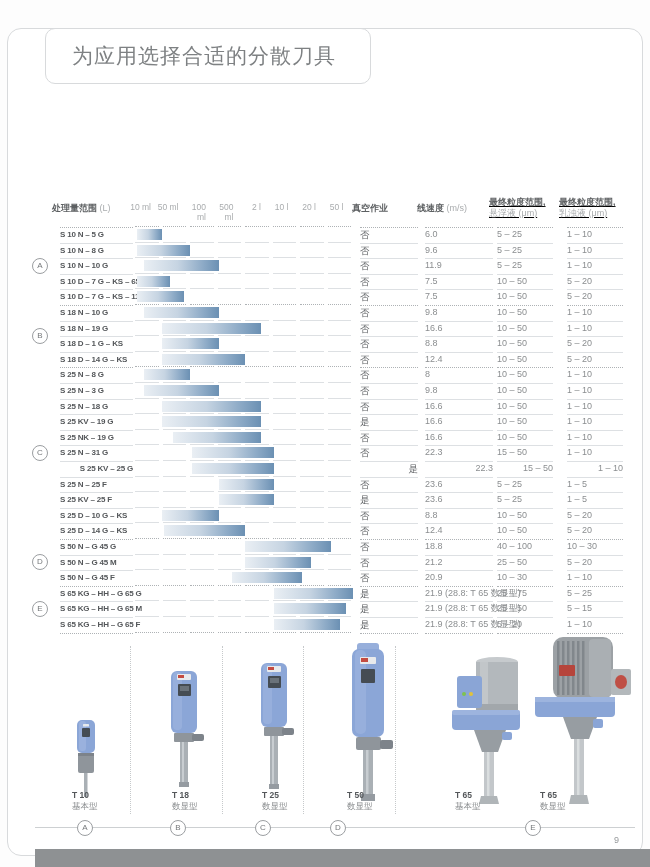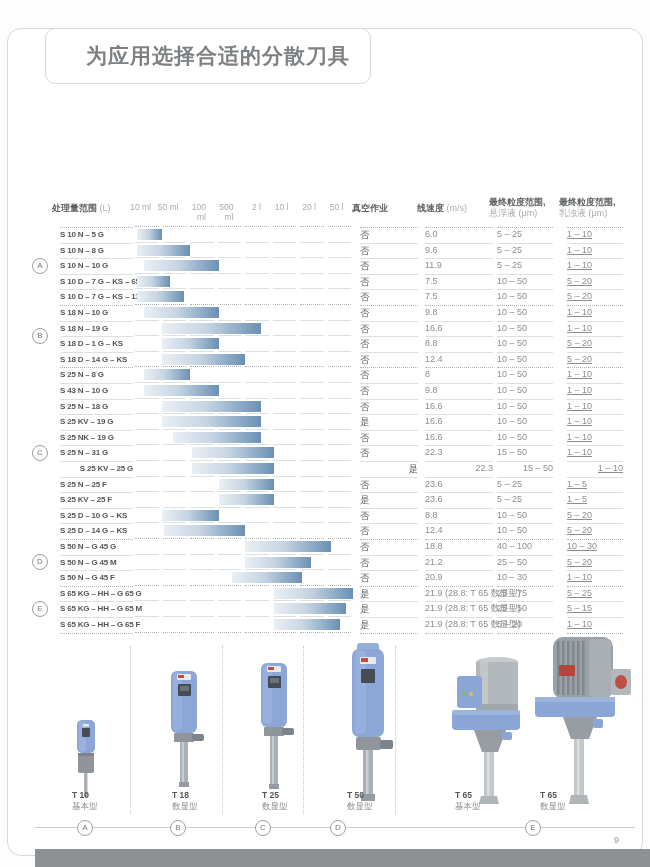--- a/index.html
+++ b/index.html
@@ -4,41 +4,41 @@
 <style>
   html,body{margin:0;padding:0;background:#f4f5f5;}
   #stage{position:relative;width:650px;height:867px;background:#fdfdfd;overflow:hidden;
          font-family:"Liberation Sans","DejaVu Sans",sans-serif;}
   
   .page{position:absolute;left:7px;top:28px;width:634px;height:826px;background:#fff;
         border:1px solid #d8dadc;border-radius:14px;}
   .title-tab{position:absolute;left:45px;top:28px;width:326px;height:56px;background:#fff;
         border:1px solid #d8dadc;border-radius:10px;display:flex;align-items:center;padding-left:22px;
         box-sizing:border-box;z-index:3;}
-  .title-tab h1{margin:18px;font-size:21px;font-weight:bold;color:#7e8183;letter-spacing:1px;}
+  .title-tab h1{margin:4px;font-size:21px;font-weight:normal;color:#7e8183;letter-spacing:1px;}
   
   .hdr{position:absolute;left:52px;top:196px;width:561px;height:30px;z-index:2;}
   .h{position:absolute;top:6px;font-size:9px;white-space:nowrap;}
   .hb{font-weight:bold;color:#5d6062;}
   .hl{font-weight:normal;color:#a9acae;}
-  .two{top:1px;}
+  .two{top:1px;text-decoration:underline;}
   .two span{display:block;line-height:11px;}
   .tick{position:absolute;top:6px;width:25px;text-align:right;font-size:8.5px;color:#a9acae;}
   
   #tbody{position:absolute;left:60px;top:227px;width:561px;height:406px;z-index:2;}
   .trow{position:absolute;left:0;width:561px;height:15.6px;}
   .cell{position:absolute;top:0;height:15.6px;line-height:15.6px;font-size:9px;color:#8b8e90;
         white-space:nowrap;overflow:visible;}
   .uline{border-bottom:1px solid #dde0e3;}
   .c-name{left:0;width:73px;font-size:8px;font-weight:bold;color:#54575a;letter-spacing:-0.2px;}
   .c-chart{left:73px;width:220px;}
   .c-vac{left:300px;width:58px;color:#5c5f62;font-size:9.5px;}
   .c-speed{left:365px;width:68px;}
   .c-susp{left:437px;width:56px;}
-  .c-emul{left:507px;width:56px;text-decoration:underline;}
+  .c-emul{left:507px;width:56px;}
   .seg{position:absolute;bottom:0;height:15.6px;width:23.5px;border-bottom:1px solid #dde0e3;}
   .gend .uline,.gend .seg{border-bottom:1px dotted #aeb2b5;}
   .sep .cell,.sep .seg{height:1px;}
   .trow.sep{height:1px;}
   .bar{position:absolute;top:2px;height:11px;
        background:linear-gradient(90deg,#eaeff4 0%,#c6d4e2 45%,#8eabc7 78%,#6b90b3 100%);}
   .gcircle{position:absolute;left:32px;width:14px;height:14px;border:1px solid #9b9ea1;border-radius:50%;
        text-align:center;line-height:14px;font-size:8px;color:#74777a;background:#fff;z-index:3;}
   
   .vsep{position:absolute;top:646px;height:168px;border-left:1px dotted #c6c9cb;z-index:2;}
@@ -270,21 +270,21 @@
           <div class="seg" style="left: 167px;"></div>
           <div class="seg" style="left: 194.5px;"></div>
           <div class="bar" style="left: 11px; width: 46.2px;"></div>
         </div>
         <div class="cell c-vac uline">否</div>
         <div class="cell c-speed uline">8</div>
         <div class="cell c-susp uline">10 – 50</div>
         <div class="cell c-emul uline">1 – 10</div>
       </div>
       <div class="trow" style="top: 156px;">
-        <div class="cell c-name uline">S 43 N – 10 G</div>
+        <div class="cell c-name uline">S 25 N – 3 G</div>
         <div class="cell c-chart">
           <div class="seg" style="left: 2px;"></div>
           <div class="seg" style="left: 29.5px;"></div>
           <div class="seg" style="left: 57px;"></div>
           <div class="seg" style="left: 84.5px;"></div>
           <div class="seg" style="left: 112px;"></div>
           <div class="seg" style="left: 139.5px;"></div>
           <div class="seg" style="left: 167px;"></div>
           <div class="seg" style="left: 194.5px;"></div>
           <div class="bar" style="left: 11px; width: 74.8px;"></div>

